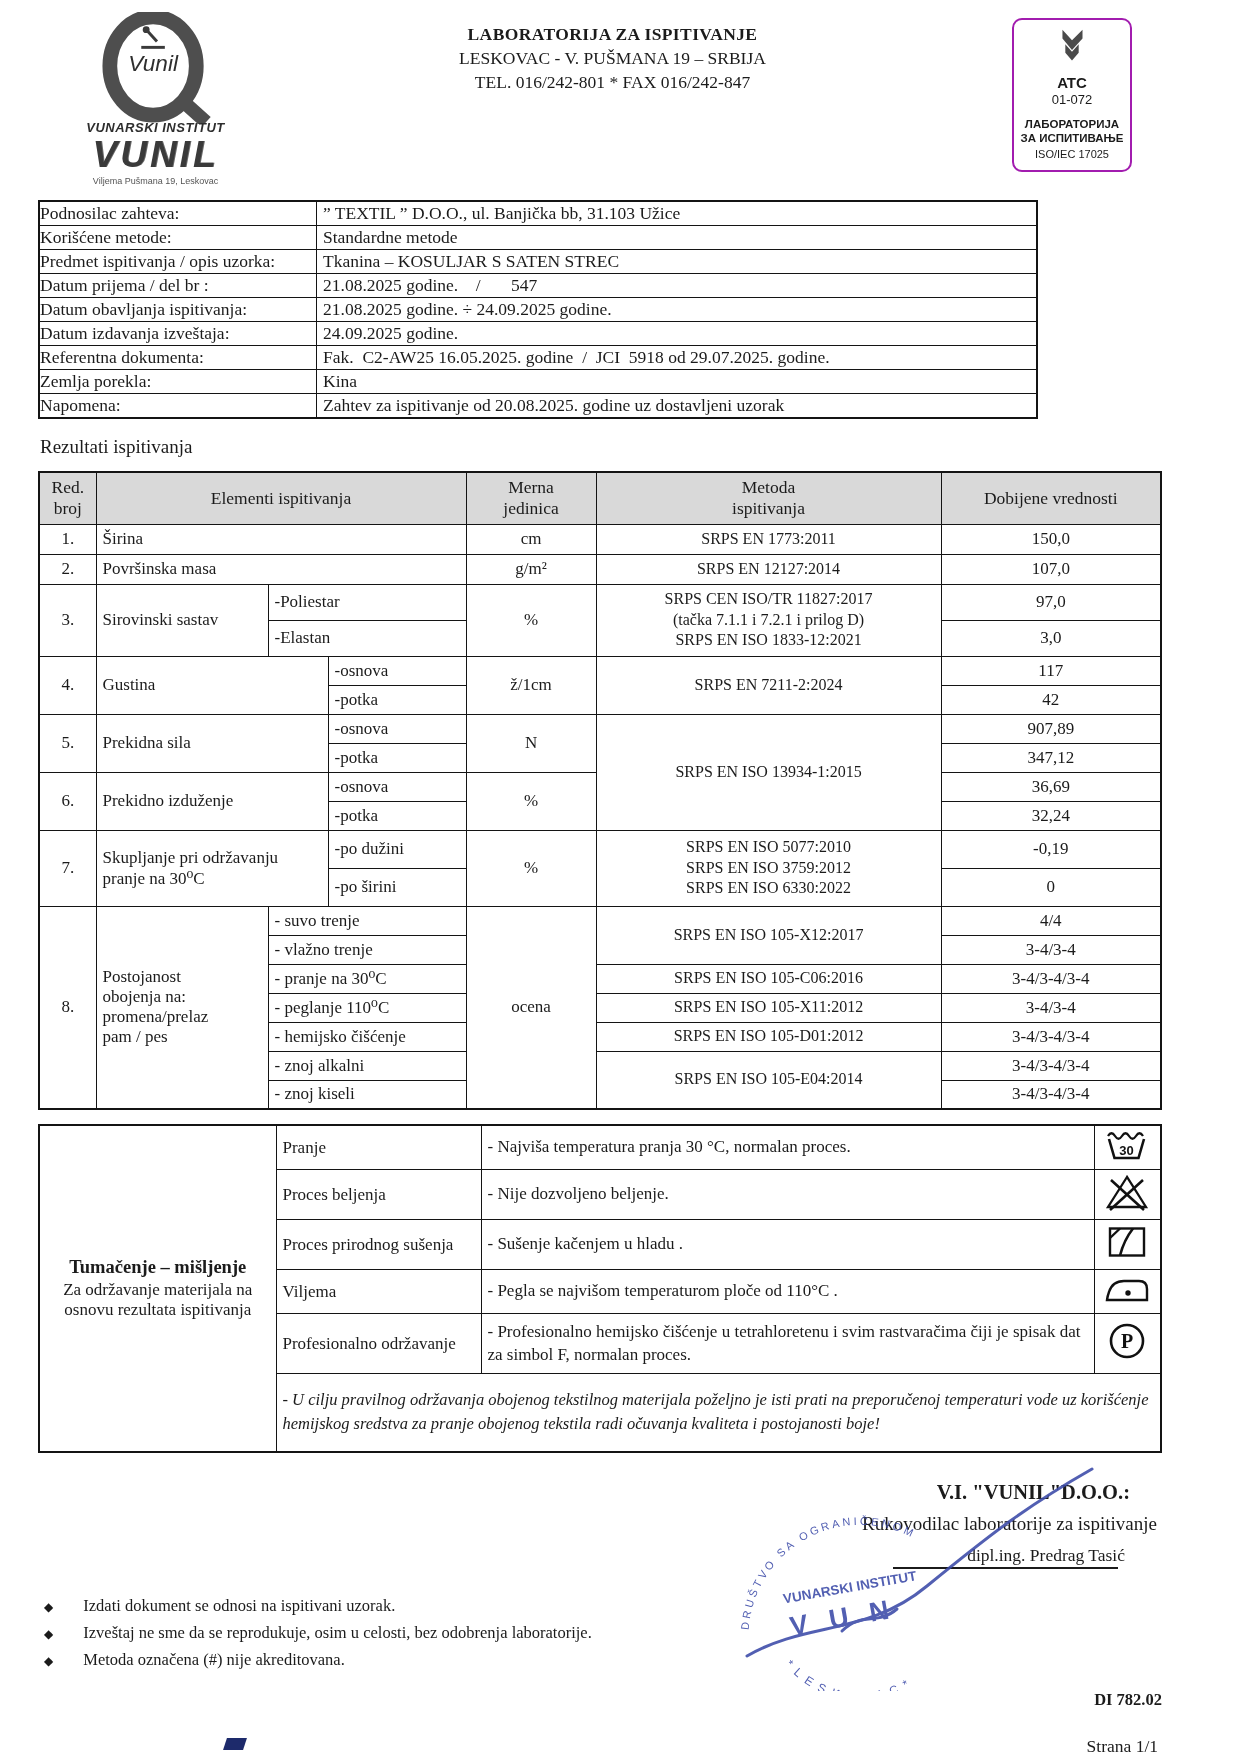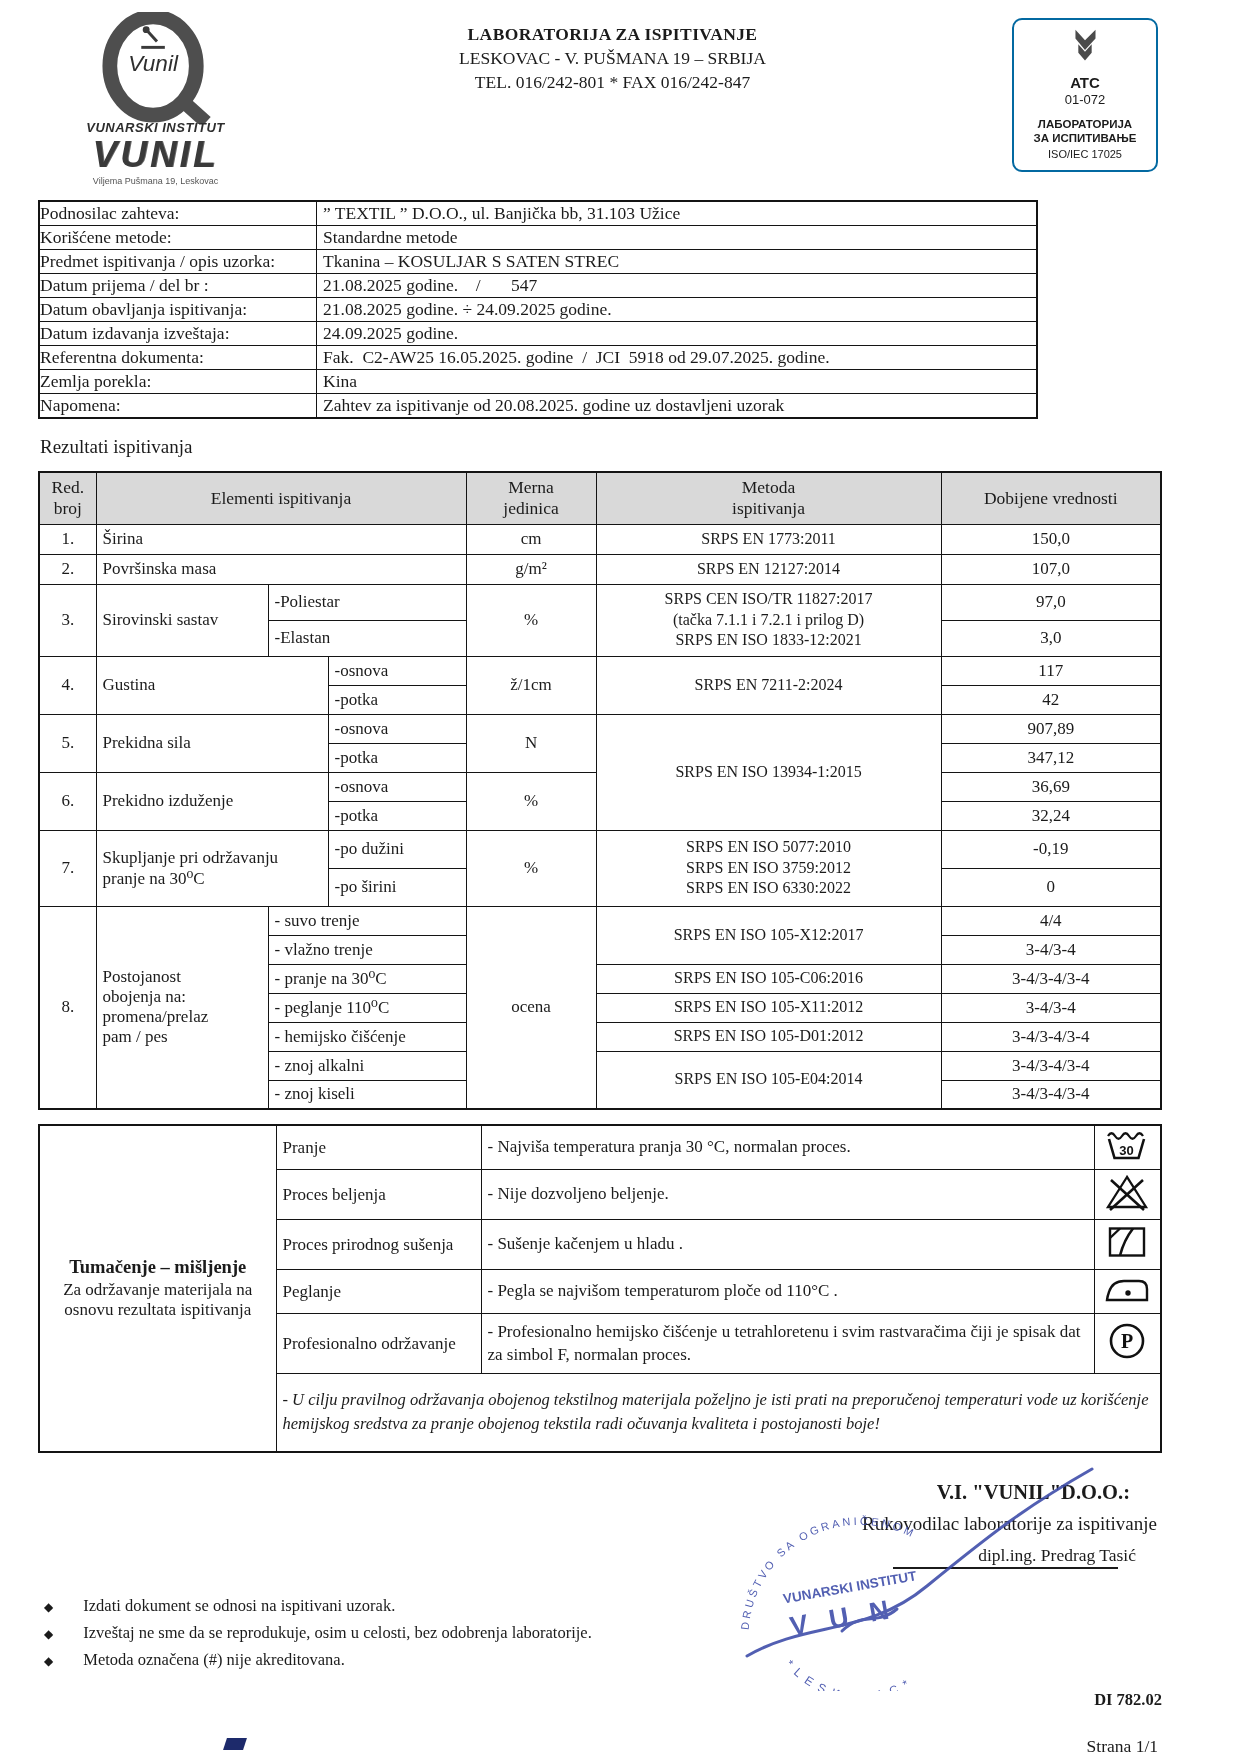--- a/index.html
+++ b/index.html
@@ -18,21 +18,21 @@
     font-size:37px;letter-spacing:3px;color:#3a3a3a;line-height:1;margin-top:1px;
     text-shadow:1px 0 #6b6b6b;}
   .logoAddr{font-family:"Liberation Sans",sans-serif;font-size:9px;color:#555;margin-top:3px;}
   .centerCol{flex:1;text-align:center;padding-right:60px;padding-top:8px;}
   .orgName{font-size:23.5px;font-weight:bold;letter-spacing:.3px;}
   .orgLab{font-size:17.5px;font-weight:bold;margin-top:4px;letter-spacing:.4px;}
   .orgLine{font-size:17.5px;margin-top:3px;}
   .reportTitle{font-size:25px;font-weight:bold;font-style:italic;margin-top:22px;}
   .reportNo{display:inline-block;border-bottom:2.5px solid #1b1b1b;padding:0 20px;margin-left:10px;}
   .badgeCol{width:150px;padding-top:6px;}
-  .badge{box-sizing:border-box;width:146px;border:2px solid #0369a1;border-radius:10px;
+  .badge{box-sizing:border-box;width:120px;border:2px solid #a21caf;border-radius:10px;
     padding:8px 4px 10px;text-align:center;font-family:"Liberation Sans",sans-serif;}
   .badgeName{font-weight:bold;font-size:15px;margin-top:2px;}
   .badgeCode{font-size:13px;margin-top:1px;}
   .badgeL{font-weight:bold;font-size:11.5px;line-height:1.25;margin-top:10px;}
   .badgeIso{font-size:11px;margin-top:2px;}
   
   .t{border-collapse:collapse;border:2.4px solid #141414;}
   .t td,.t th{border:1.4px solid #141414;padding:1px 6px;vertical-align:middle;}
   .pl{white-space:pre-line;}
   .pw{white-space:pre-wrap;}
@@ -50,21 +50,21 @@
   .careTitle{text-align:center;padding:4px 8px;}
   .careTitle .b{font-weight:bold;font-size:18.5px;margin-bottom:2px;}
   .cl{padding-left:10px;}
   .cd{padding-left:10px;line-height:1.3;}
   .ci{text-align:center;padding:2px;}
   .note{font-style:italic;font-size:16.5px;padding:8px 14px;line-height:1.5;}
   
   .sig{position:relative;height:126px;margin-top:6px;}
   .sigCompany{position:absolute;right:32px;top:22px;font-weight:bold;font-size:20.5px;}
   .sigRole{position:absolute;right:5px;top:54px;font-size:19px;margin-left:12px;}
-  .sigName{position:absolute;right:26px;top:86px;font-size:17.5px;}
+  .sigName{position:absolute;right:37px;top:86px;font-size:17.5px;}
   .sigLine{position:absolute;right:44px;top:108px;width:225px;border-bottom:2px solid #1b1b1b;}
   .stampSvg{position:absolute;right:40px;top:2px;opacity:.88;pointer-events:none;}
   
   .fnotes{margin-top:8px;font-size:16.5px;}
   .fnote{display:flex;align-items:baseline;line-height:26px;}
   .diamond{font-size:12px;margin:0 30px 0 6px;}
   .docCode{text-align:right;font-weight:bold;font-size:16.5px;margin-top:16px;}
   .pageNum{text-align:right;margin-top:26px;font-size:17.5px;padding-right:4px;}
   .artifact{position:absolute;left:225px;bottom:3px;width:20px;height:12px;
     background:#1d2a6b;transform:skewX(-18deg);}
@@ -340,21 +340,21 @@
         <td class="cd">-  Sušenje kačenjem u hladu .</td>
         <td class="ci">
           <svg width="42" height="36" viewBox="0 0 42 36">
             <rect x="4" y="4.5" width="34" height="27" fill="none" stroke="#111" stroke-width="2.4"></rect>
             <path d="M4 14 L14 4.5" fill="none" stroke="#111" stroke-width="2.4"></path>
             <path d="M27 4.5 Q18 16 14 31.5" fill="none" stroke="#111" stroke-width="2.6"></path>
           </svg>
         </td>
       </tr>
       <tr style="height:44px">
-        <td class="cl">Peglanje</td>
+        <td class="cl">Viljema</td>
         <td class="cd">-  Pegla se  najvišom temperaturom ploče od 110°C .</td>
         <td class="ci">
           <svg width="48" height="34" viewBox="0 0 48 34">
             <path d="M4 28 Q4.5 24 6 20 Q9.5 9 21 9 L36 9 Q44 9 44 17 L44 28 Z" fill="none" stroke="#111" stroke-width="2.4"></path>
             <circle cx="25" cy="21" r="2.7" fill="#111"></circle>
           </svg>
         </td>
       </tr>
       <tr style="height:60px">
         <td class="cl">Profesionalno održavanje</td>

